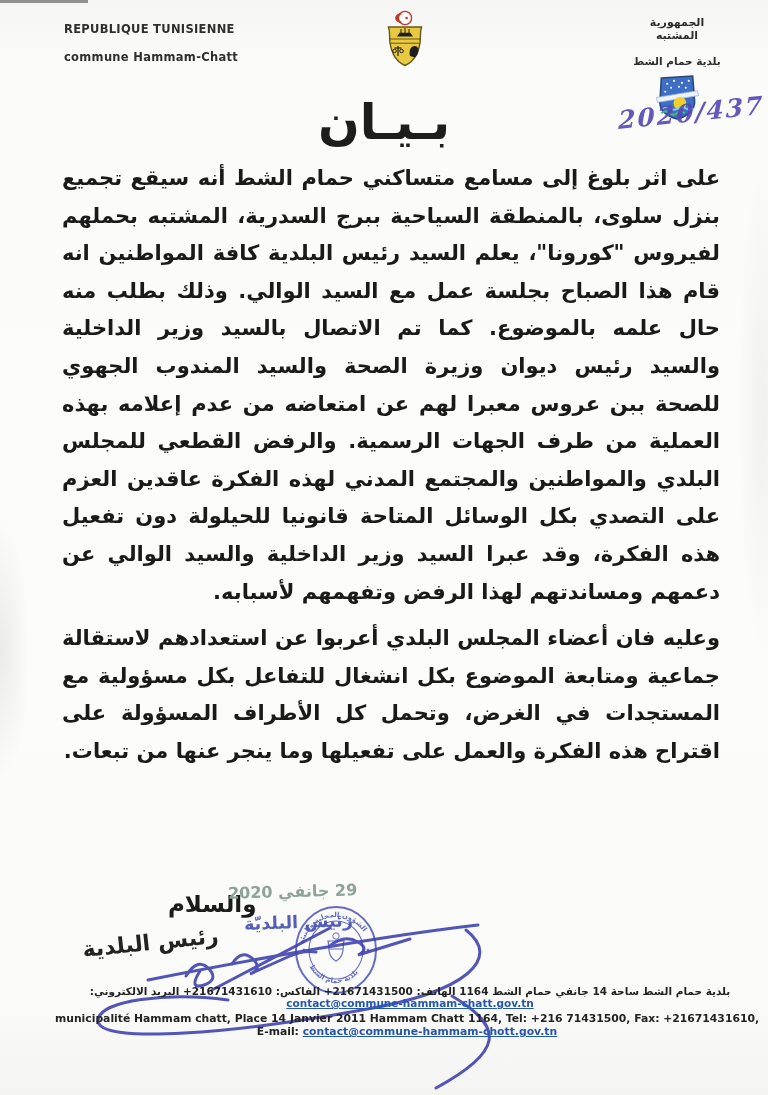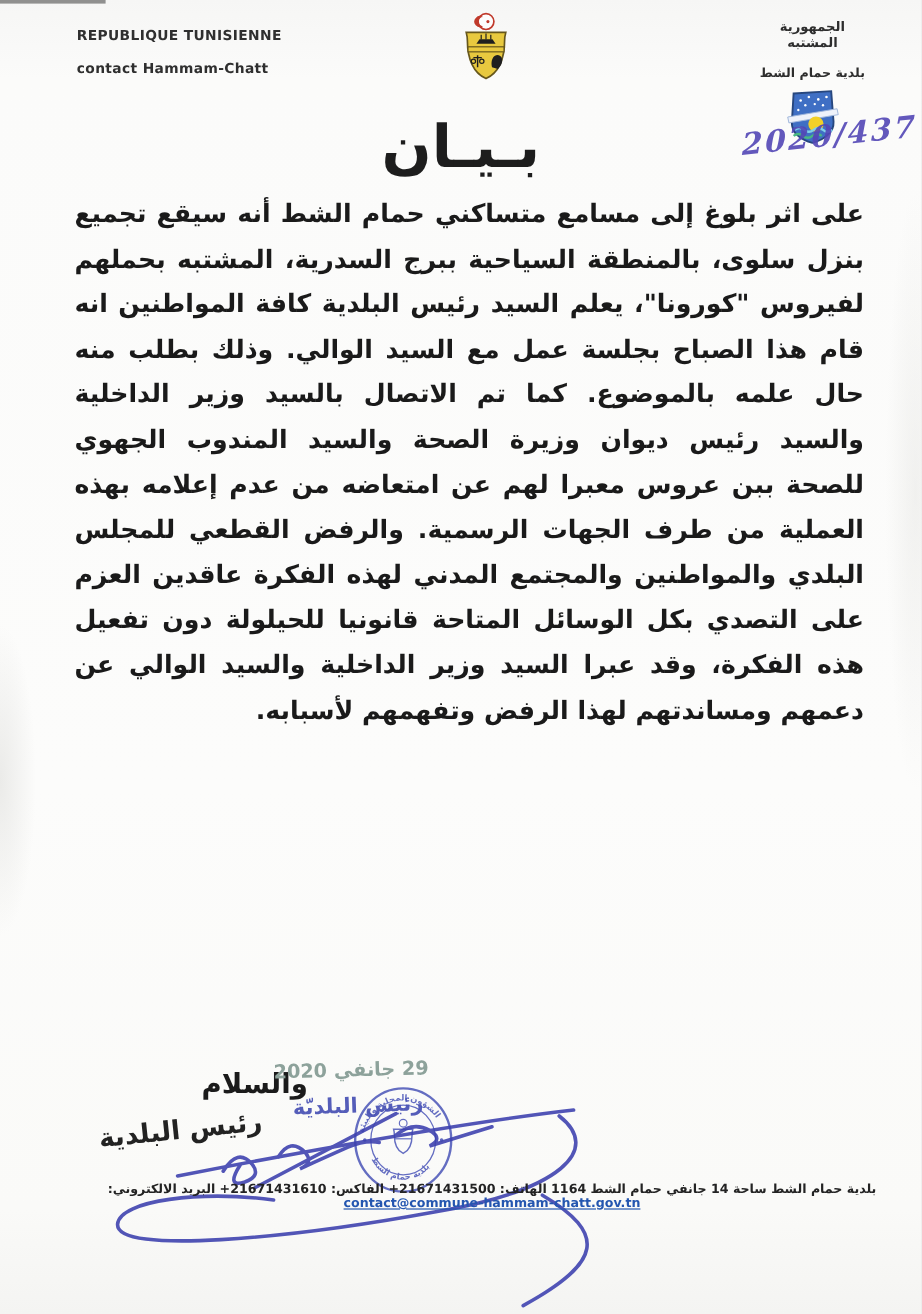--- a/index.html
+++ b/index.html
@@ -66,21 +66,21 @@
 <body>
 
 <div class="page">
 
   <div class="artifact-topline"></div>
   <div class="artifact-smudge1"></div>
   <div class="artifact-smudge2"></div>
 
   <div class="header-left">
     <div class="l1">REPUBLIQUE TUNISIENNE</div>
-    <div class="l2">contact Hammam-Chatt</div>
+    <div class="l2">commune Hammam-Chatt</div>
   </div>
 
   <svg class="emblem-center" viewBox="0 0 44 68">
     <circle cx="22" cy="8" r="6.6" fill="#fdfdfd" stroke="#c0392b" stroke-width="1.4"></circle>
     <path d="M19.5 4.2 a4.6 4.6 0 1 0 0 7.6 a3.7 3.7 0 1 1 0 -7.6 Z" fill="#c0392b"></path>
     <circle cx="23.6" cy="8" r="1.3" fill="#c0392b"></circle>
     <path d="M5.5 17 h33 c-.6 2.2 -1 4.5 -1 7 0 15 -5 27 -15.5 31.5 C11.5 51 6.5 39 6.5 24 c0 -2.5 -.4 -4.8 -1 -7 z" fill="#e8c93f" stroke="#66571c" stroke-width="1.4"></path>
     <rect x="7" y="29" width="30" height="4.2" fill="#e8c93f" stroke="#66571c" stroke-width="1"></rect>
     <path d="M14 26.5 l16 0 l-2.6 -3.8 l-10.8 0 z" fill="#1f1f1f"></path>
     <line x1="18" y1="19" x2="18" y2="23" stroke="#1f1f1f" stroke-width="1"></line>
@@ -111,20 +111,21 @@
       <path d="M9 35 q4 -3.2 8 0 t8 0 t8 0 t8 0" stroke="#7fd0e8" stroke-width="2" fill="none"></path>
       <path d="M8 40 q4 -3.2 8 0 t8 0 t8 0" stroke="#49b880" stroke-width="2" fill="none"></path>
     </svg>
   </div>
   <div class="handwritten-ref">2020/437</div>
 
   <div class="doc-title">بـيـان</div>
 
   <div class="body-text">
     <p>على اثر بلوغ إلى مسامع متساكني حمام الشط أنه سيقع تجميع بنزل سلوى، بالمنطقة السياحية ببرج السدرية، المشتبه بحملهم لفيروس "كورونا"، يعلم السيد رئيس البلدية كافة المواطنين انه قام هذا الصباح بجلسة عمل مع السيد الوالي. وذلك بطلب منه حال علمه بالموضوع. كما تم الاتصال بالسيد وزير الداخلية والسيد رئيس ديوان وزيرة الصحة والسيد المندوب الجهوي للصحة ببن عروس معبرا لهم عن امتعاضه من عدم إعلامه بهذه العملية من طرف الجهات الرسمية. والرفض القطعي للمجلس البلدي والمواطنين والمجتمع المدني لهذه الفكرة عاقدين العزم على التصدي بكل الوسائل المتاحة قانونيا للحيلولة دون تفعيل هذه الفكرة، وقد عبرا السيد وزير الداخلية والسيد الوالي عن دعمهم ومساندتهم لهذا الرفض وتفهمهم لأسبابه.</p>
+    <p>وعليه فان أعضاء المجلس البلدي أعربوا عن استعدادهم لاستقالة جماعية ومتابعة الموضوع بكل انشغال للتفاعل بكل مسؤولية مع المستجدات في الغرض، وتحمل كل الأطراف المسؤولة على اقتراح هذه الفكرة والعمل على تفعيلها وما ينجر عنها من تبعات.</p>
   </div>
 
   <div class="closing">والسلام</div>
   <div class="date-stamp">29 جانفي 2020</div>
   <div class="stamp-role">رئيس البلديّة</div>
   <div class="printed-role">رئيس البلدية</div>
 
   <svg class="round-stamp" viewBox="0 0 88 94">
     <defs>
       <path id="arcTop" d="M 10 50 A 34 36 0 0 1 78 50"></path>
@@ -158,14 +159,18 @@
       <path d="M 330 946 q 14 -12 28 -4 q 12 7 0 13 q 26 -8 52 -16"></path>
       <path d="M 466 930 C 502 958 468 992 362 1010 C 242 1032 96 1046 98 1020 C 100 1000 168 992 228 1000"></path>
       <path d="M 452 996 C 506 1028 502 1052 436 1088"></path>
     </g>
   </svg>
 
   <div class="footer-ar">
     <span>بلدية حمام الشط ساحة 14 جانفي حمام الشط 1164 الهاتف: ‎+21671431500 الفاكس: ‎+21671431610 البريد الالكتروني:</span>
     <a href="#" class="email-link">contact@commune-hammam-chatt.gov.tn</a>
   </div>
+  <div class="footer-fr">
+    <span>municipalité  Hammam chatt, Place 14 Janvier 2011 Hammam Chatt 1164, Tel: +216 71431500, Fax: +21671431610, E-mail:</span>
+    <a href="#" class="email-link">contact@commune-hammam-chott.gov.tn</a>
+  </div>
 
 </div>
 
 </body></html>

